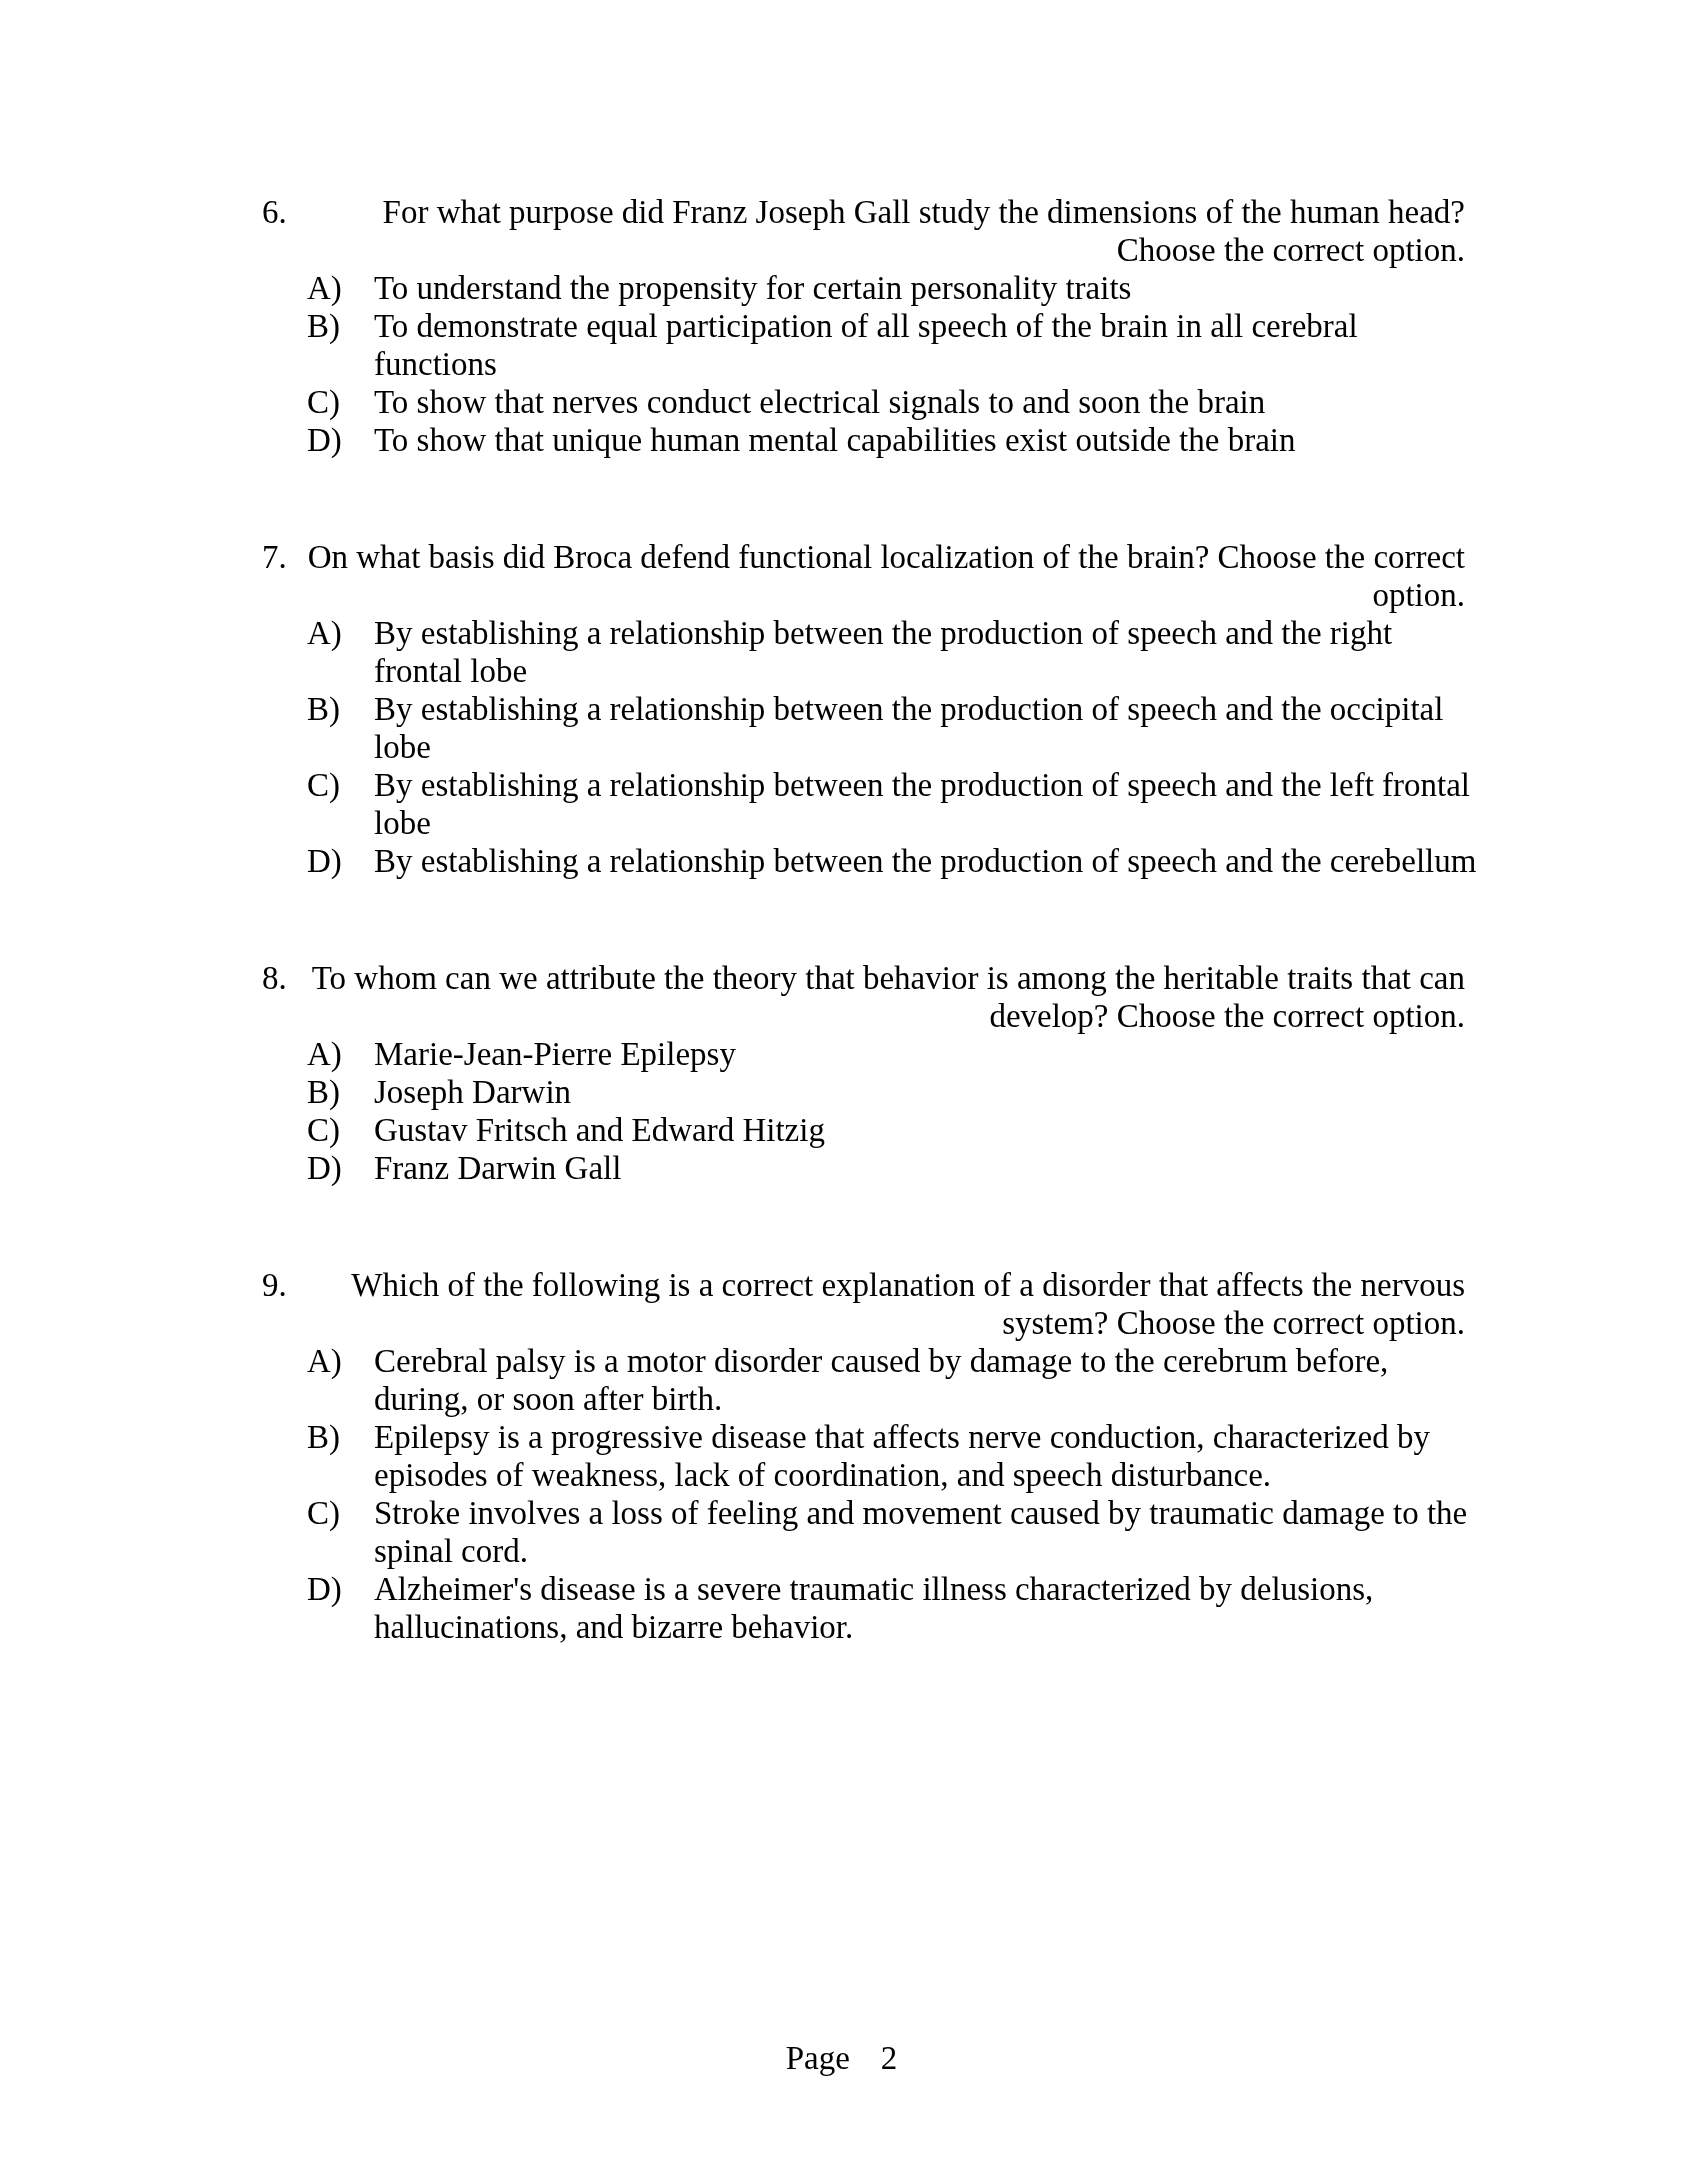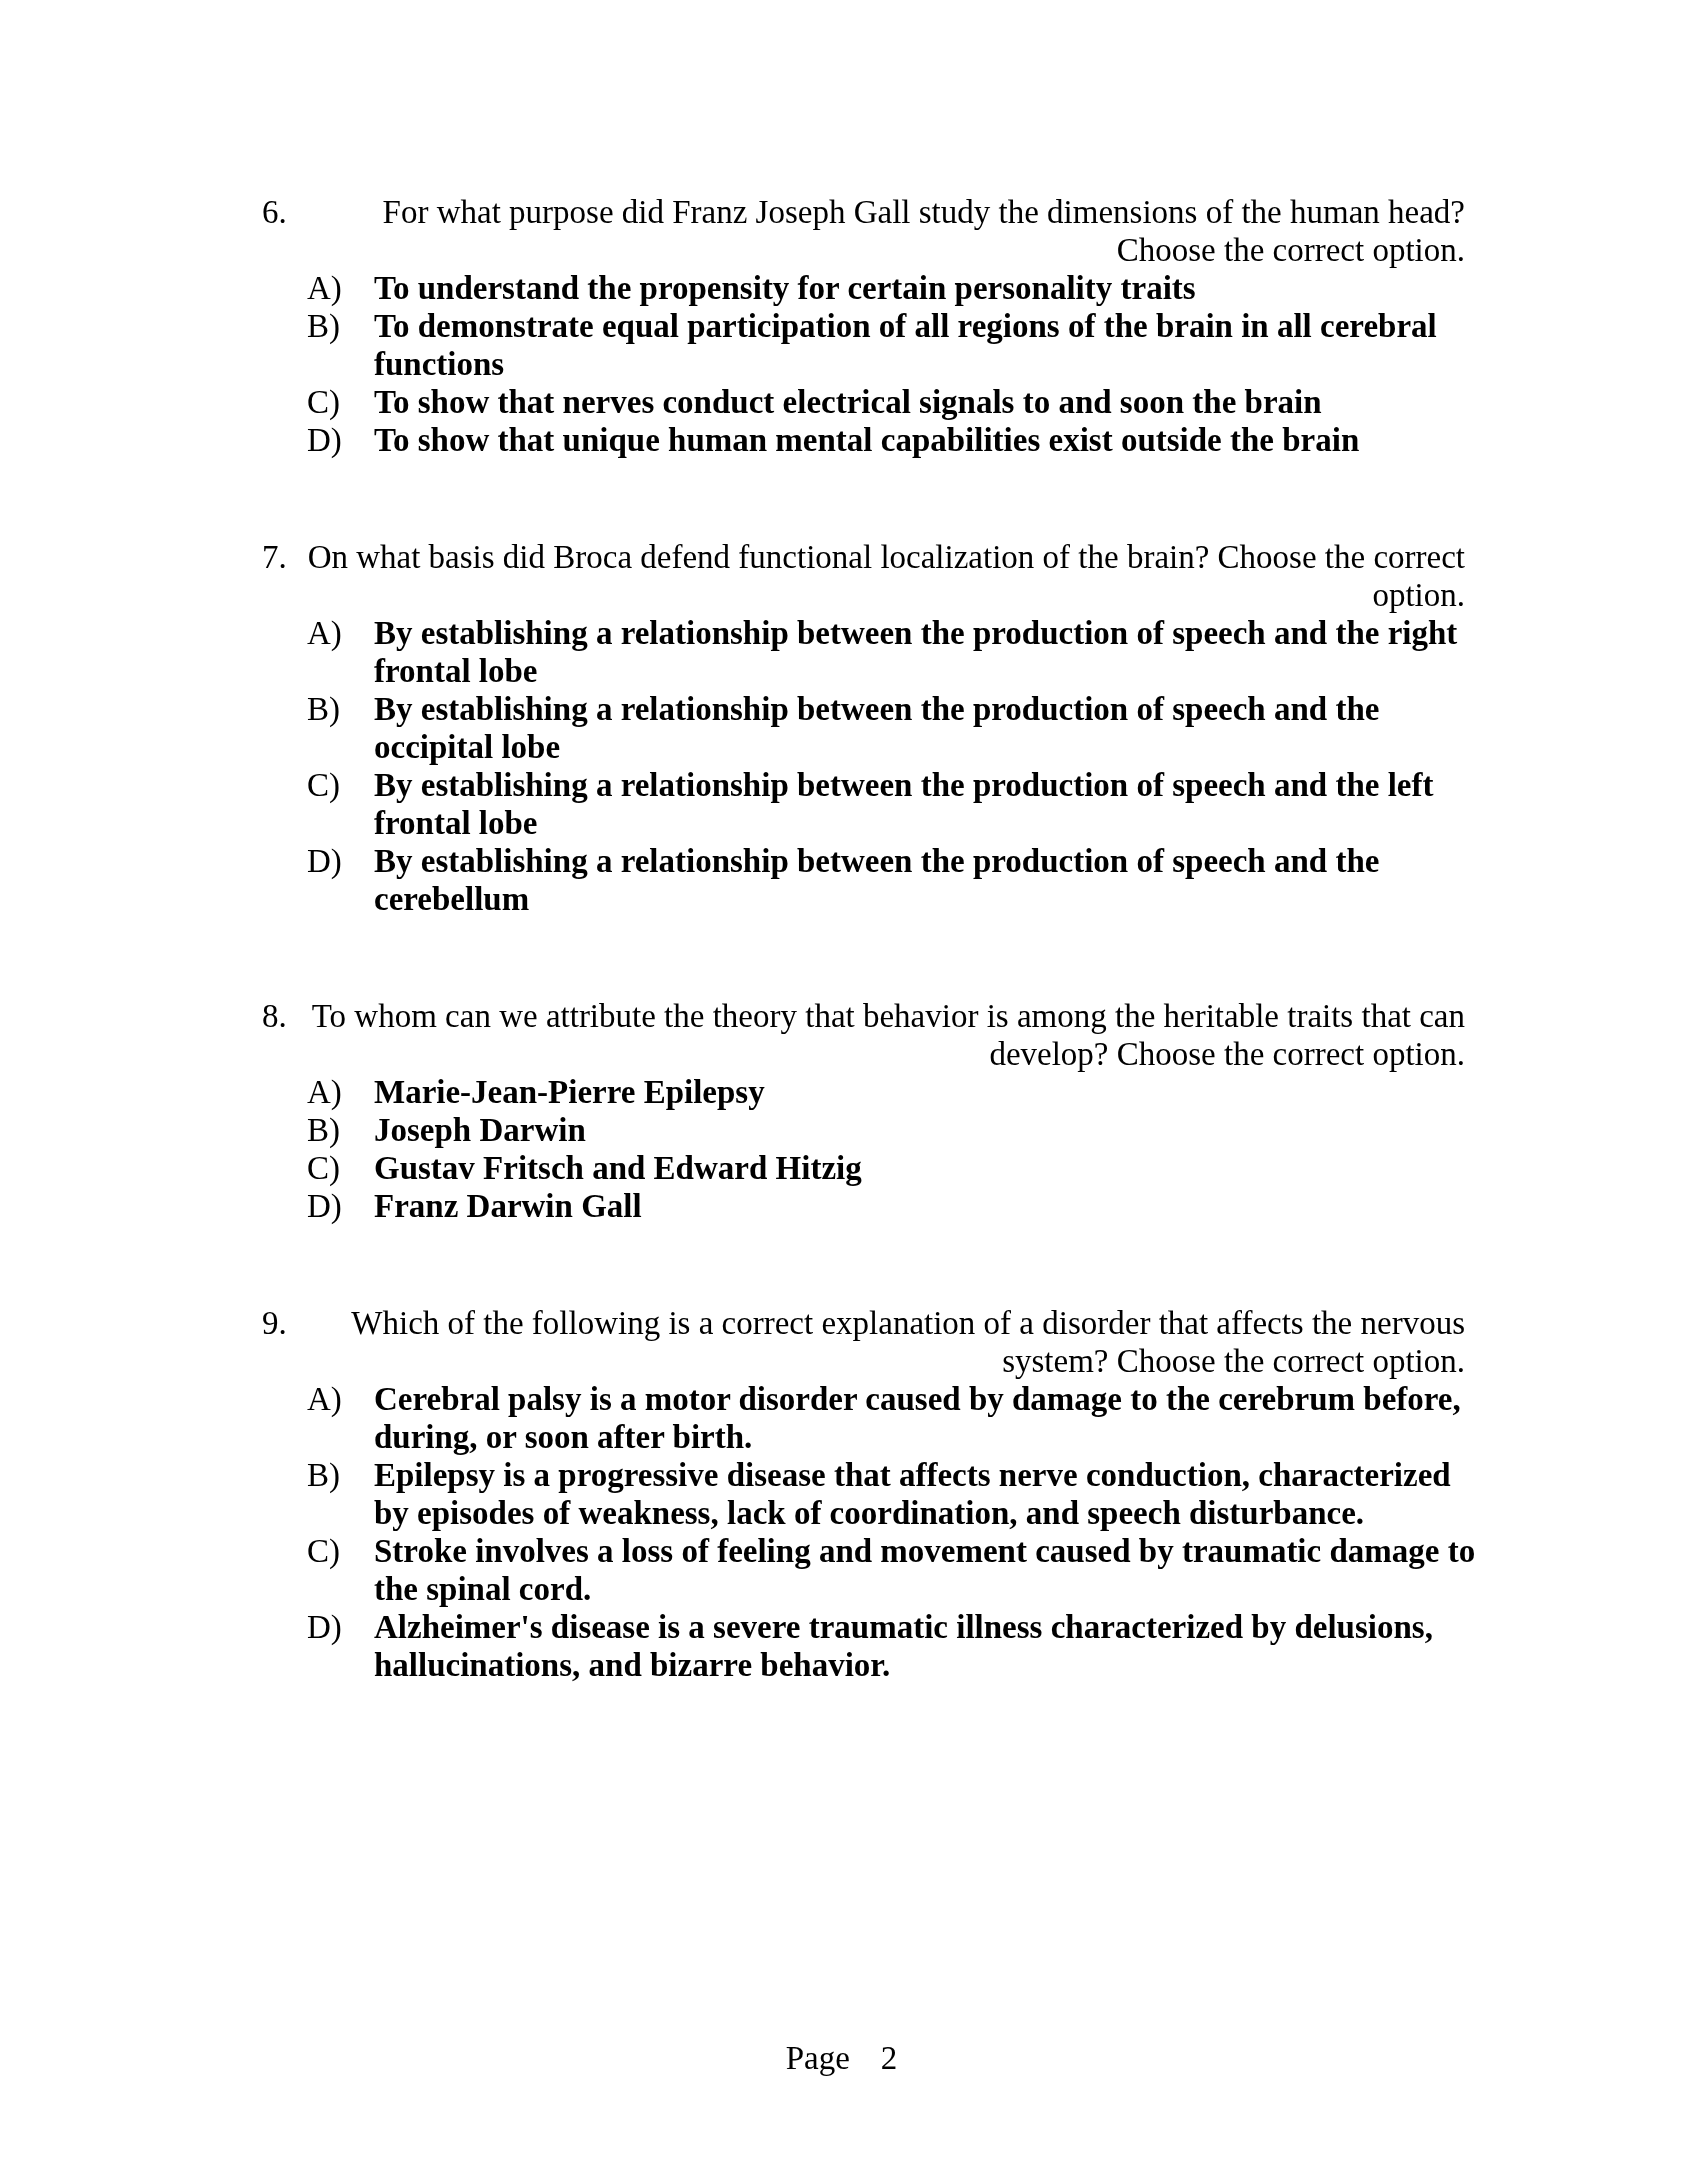--- a/index.html
+++ b/index.html
@@ -48,21 +48,20 @@
     align-items: flex-start;
     margin-left: 45px;
   }
   .opt-letter {
     flex: 0 0 67px;
     white-space: nowrap;
   }
   .opt-text {
     flex: 0 0 auto;
     width: 1112px;
-    font-weight: bold;
   }
   .footer {
     position: absolute;
     top: 2039px;
     left: 0;
     width: 100%;
     text-align: center;
   }
   .footer .label {
     margin-right: 31px;
@@ -78,21 +77,21 @@
       <div class="q-head">
         <span class="q-num">6.</span>
         <span class="q-text">For what purpose did Franz Joseph Gall study the dimensions of the human head? Choose the correct option.</span>
       </div>
       <div class="option">
         <span class="opt-letter">A)</span>
         <span class="opt-text">To understand the propensity for certain personality traits</span>
       </div>
       <div class="option">
         <span class="opt-letter">B)</span>
-        <span class="opt-text">To demonstrate equal participation of all regions of the brain in all cerebral functions</span>
+        <span class="opt-text">To demonstrate equal participation of all speech of the brain in all cerebral functions</span>
       </div>
       <div class="option">
         <span class="opt-letter">C)</span>
         <span class="opt-text">To show that nerves conduct electrical signals to and soon the brain</span>
       </div>
       <div class="option">
         <span class="opt-letter">D)</span>
         <span class="opt-text">To show that unique human mental capabilities exist outside the brain</span>
       </div>
     </section>

